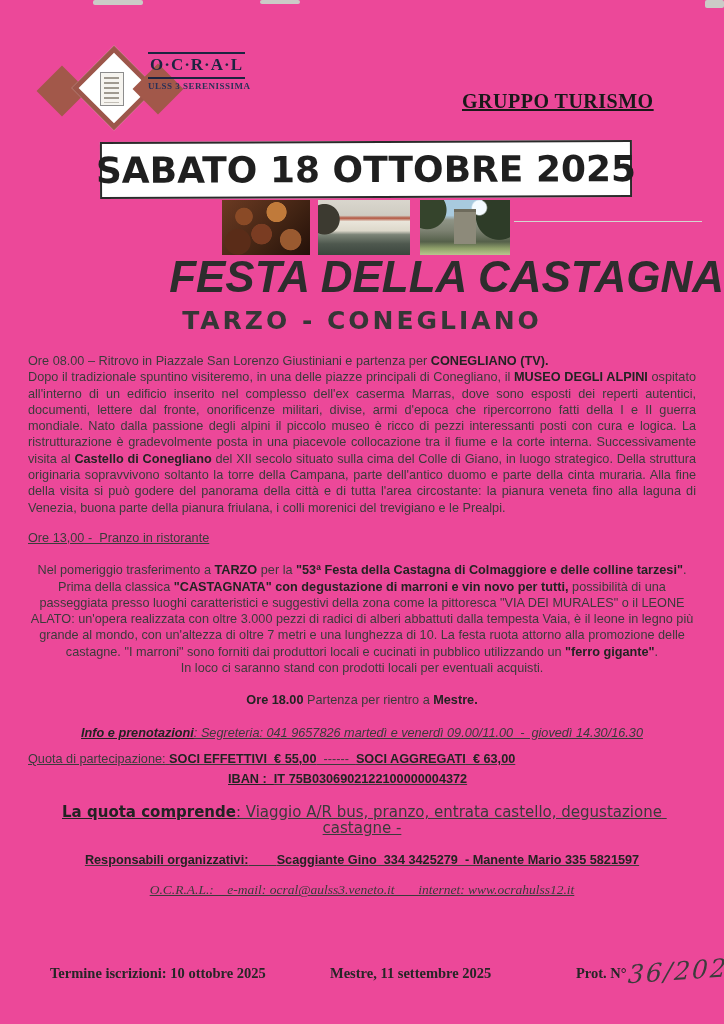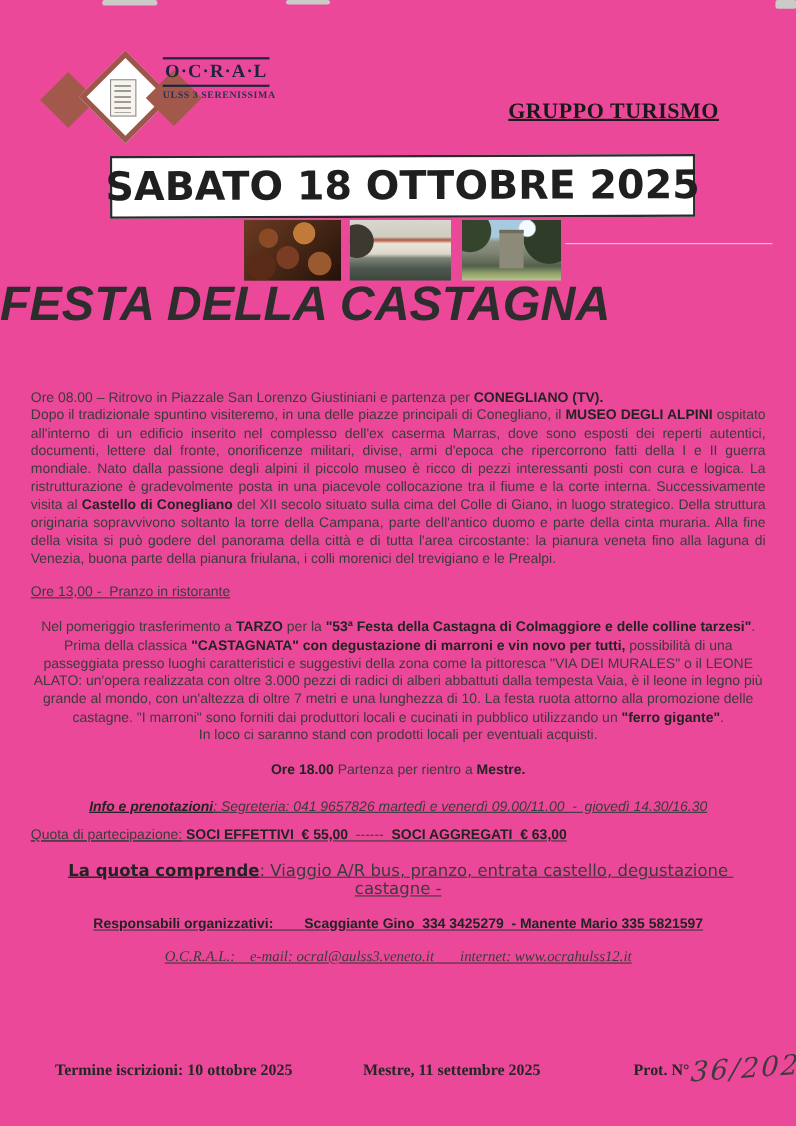--- a/index.html
+++ b/index.html
@@ -43,21 +43,21 @@
       linear-gradient(180deg,#d9d6cd 0%,#cfccc2 28%,#b2543e 33%,#e9e5da 39%,#ddd8cb 56%,#7c8478 63%,#4e584e 80%,#3c463e 100%);}
   .photo3{left:420px;width:90px;
     background:
       radial-gradient(circle at 66% 14%, #f4fbff 0 9%, transparent 11%),
       radial-gradient(circle at 88% 30%, #2e3c28 0 26%, transparent 27%),
       radial-gradient(circle at 8% 18%, #35442c 0 20%, transparent 21%),
       linear-gradient(180deg,#a8cade 0 28%,#8f9486 36%,#7d8272 55%,#55604a 76%,#8fa06a 88%,#b9c48e 100%);}
   .photo3::before{content:"";position:absolute;left:38%;top:16%;width:24%;height:58%;background:#8d8a7a;border-top:3px solid #6e6b5c;}
   .scanline{position:absolute;left:514px;top:221px;width:188px;height:1px;background:#d5d5d0;}
   
-  .main-title{position:absolute;left:0;top:252px;width:724px;text-align:left;
+  .main-title{position:absolute;left:0;top:252px;width:724px;text-align:right;
     font-family:"Liberation Sans",sans-serif;font-weight:bold;font-style:italic;font-size:44px;
     color:#2d2d2d;letter-spacing:0px;white-space:nowrap;}
   .subtitle{position:absolute;left:0;top:306px;width:724px;text-align:center;
     font-family:"DejaVu Sans",sans-serif;font-weight:bold;font-size:25px;letter-spacing:3px;color:#363636;}
   
   .bodytext{position:absolute;left:28px;top:353px;width:668px;font-size:12.7px;line-height:16.3px;color:#3b3b3b;}
   .bodytext p{margin:0;}
   .para{text-align:justify;}
   .b{font-weight:bold;color:#232323;}
   .i{font-style:italic;}
@@ -101,28 +101,30 @@
   <div class="group">GRUPPO TURISMO</div>
 
   <div class="banner">SABATO 18 OTTOBRE 2025</div>
 
   <div class="photo photo1"></div>
   <div class="photo photo2"></div>
   <div class="photo photo3"></div>
   <div class="scanline"></div>
 
   <div class="main-title">FESTA DELLA CASTAGNA</div>
+  <div class="subtitle">TARZO - CONEGLIANO</div>
 
   <div class="bodytext">
     <p class="para"><span>Ore 08.00 – Ritrovo in Piazzale San Lorenzo Giustiniani e partenza per </span><span class="b">CONEGLIANO (TV).</span><br><span>Dopo il tradizionale spuntino visiteremo, in una delle piazze principali di Conegliano, il </span><span class="b">MUSEO DEGLI ALPINI</span><span> ospitato all'interno di un edificio inserito nel complesso dell'ex caserma Marras, dove sono esposti dei reperti autentici, documenti, lettere dal fronte, onorificenze militari, divise, armi d'epoca che ripercorrono fatti della I e II guerra mondiale. Nato dalla passione degli alpini il piccolo museo è ricco di pezzi interessanti posti con cura e logica. La ristrutturazione è gradevolmente posta in una piacevole collocazione tra il fiume e la corte interna. Successivamente visita al </span><span class="b">Castello di Conegliano</span><span> del XII secolo situato sulla cima del Colle di Giano, in luogo strategico. Della struttura originaria sopravvivono soltanto la torre della Campana, parte dell'antico duomo e parte della cinta muraria. Alla fine della visita si può godere del panorama della città e di tutta l'area circostante: la pianura veneta fino alla laguna di Venezia, buona parte della pianura friulana, i colli morenici del trevigiano e le Prealpi.</span></p>
     <p class="preserve mt14">Ore 13,00 -  Pranzo in ristorante</p>
     <p class="para mt16"><span>Nel pomeriggio trasferimento a </span><span class="b">TARZO</span><span> per la </span><span class="b">"53ª Festa della Castagna di Colmaggiore e delle colline tarzesi"</span><span>. Prima della classica </span><span class="b">"CASTAGNATA" con degustazione di marroni e vin novo per tutti,</span><span> possibilità di una passeggiata presso luoghi caratteristici e suggestivi della zona come la pittoresca "VIA DEI MURALES" o il LEONE ALATO: un'opera realizzata con oltre 3.000 pezzi di radici di alberi abbattuti dalla tempesta Vaia, è il leone in legno più grande al mondo, con un'altezza di oltre 7 metri e una lunghezza di 10. La festa ruota attorno alla promozione delle castagne. "I marroni" sono forniti dai produttori locali e cucinati in pubblico utilizzando un </span><span class="b">"ferro gigante"</span><span>.</span><br><span>In loco ci saranno stand con prodotti locali per eventuali acquisti.</span></p>
     <p class="mt16"><span class="b">Ore 18.00</span><span> Partenza per rientro a </span><span class="b">Mestre.</span></p>
     <p class="preserve mt16"><span class="b i u">Info e prenotazioni</span><span class="i u">: </span><span class="i">Segreteria: 041 9657826 martedì e venerdì 09.00/11.00  -  giovedì 14.30/16.30</span></p>
     <p class="preserve mt10"><span class="u">Quota di partecipazione:</span><span> </span><span class="b">SOCI EFFETTIVI</span><span class="b">  € 55,00</span><span>  ------  </span><span class="b">SOCI AGGREGATI</span><span class="b">  € 63,00</span></p>
+    <p class="preserve iban-line" style="margin-top:4px;"><span class="b u">IBAN :  </span><span class="b">IT 75B0306902122100000004372</span></p>
     <p class="preserve comic mt16"><span class="b u">La quota comprende</span><span>: Viaggio A/R bus, pranzo, entrata castello, degustazione castagne -</span></p>
     <p class="preserve mt16"><span class="b">Responsabili organizzativi:</span><span>        </span><span class="b">Scaggiante Gino  334 3425279  - Manente Mario 335 5821597</span></p>
     <p class="preserve serif-it mt14"><span class="i">O.C.R.A.L.:    e-mail: ocral@aulss3.veneto.it       internet: www.ocrahulss12.it</span></p>
   </div>
 
   <div class="footer">
     <span class="f-termine">Termine iscrizioni: 10 ottobre 2025</span>
     <span class="f-mestre">Mestre, 11 settembre  2025</span>
     <span class="f-prot">Prot. N°</span>
     <span class="f-hand">36/2025</span>

